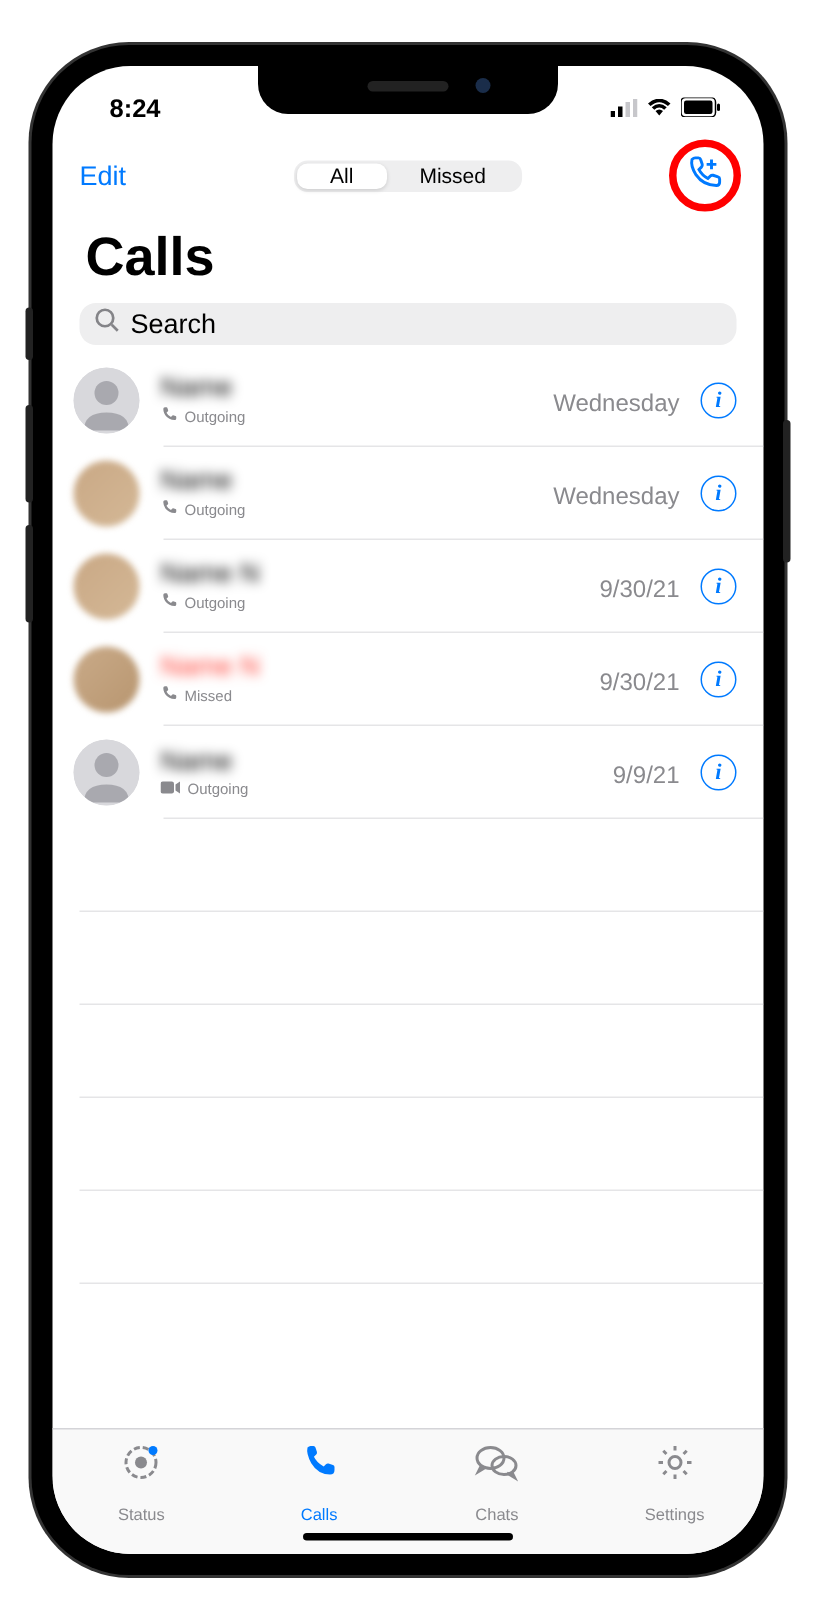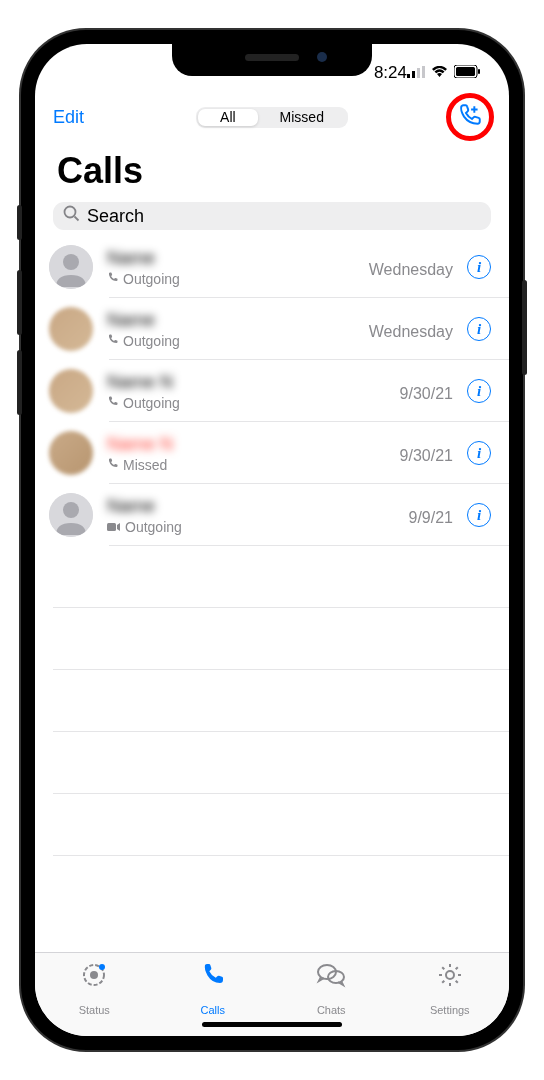--- a/index.html
+++ b/index.html
@@ -72,23 +72,23 @@
     right: 45px;
     width: 10px;
     height: 10px;
     background: #1a2d4a;
     border-radius: 50%;
   }
   .status-bar {
     height: 48px;
     display: flex;
     align-items: center;
-    justify-content: flex-end;
+    justify-content: space-between;
     padding: 10px 28px 0 38px;
-    font-weight: 400;
+    font-weight: 700;
     font-size: 17px;
   }
   .status-right { display: flex; align-items: center; gap: 6px; }
   .header {
     display: flex;
     align-items: center;
     padding: 6px 18px 0 18px;
     height: 44px;
     position: relative;
   }
@@ -207,21 +207,21 @@
   }
   .contact-name {
     font-size: 18px;
     font-weight: 500;
     color: #000;
     filter: blur(4px);
     width: fit-content;
   }
   .contact-name.missed { color: #ff3b30; }
   .call-sub {
-    font-size: 14px;
+    font-size: 10px;
     color: #8a8a8e;
     display: flex;
     align-items: center;
     gap: 4px;
   }
   .row-right {
     display: flex;
     align-items: flex-end;
     gap: 14px;
   }

